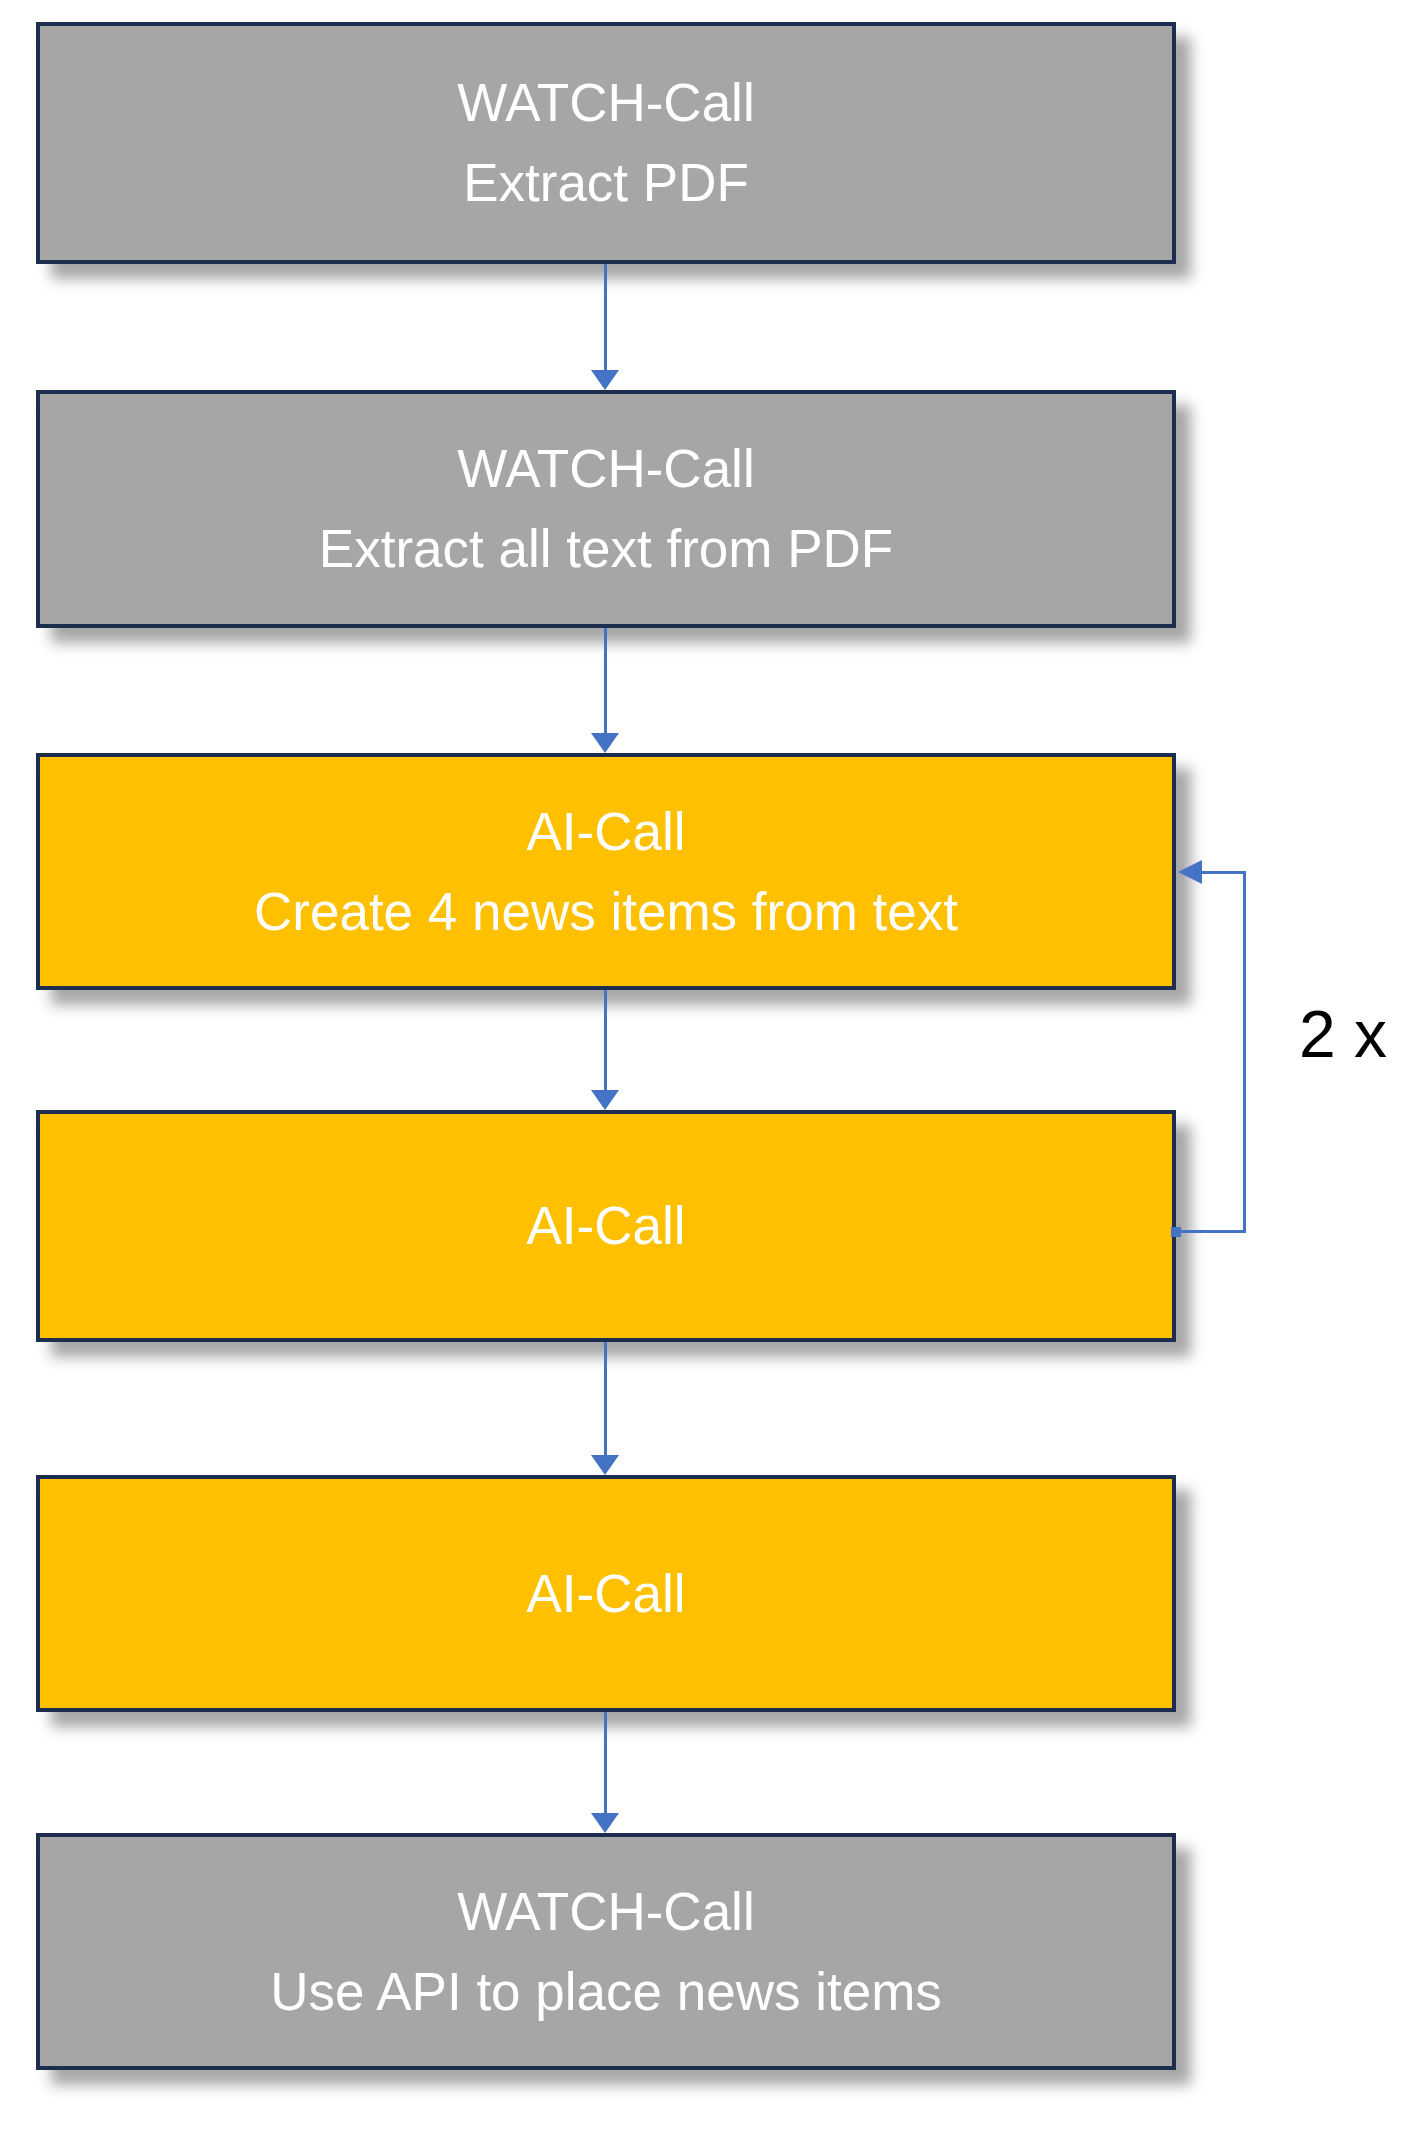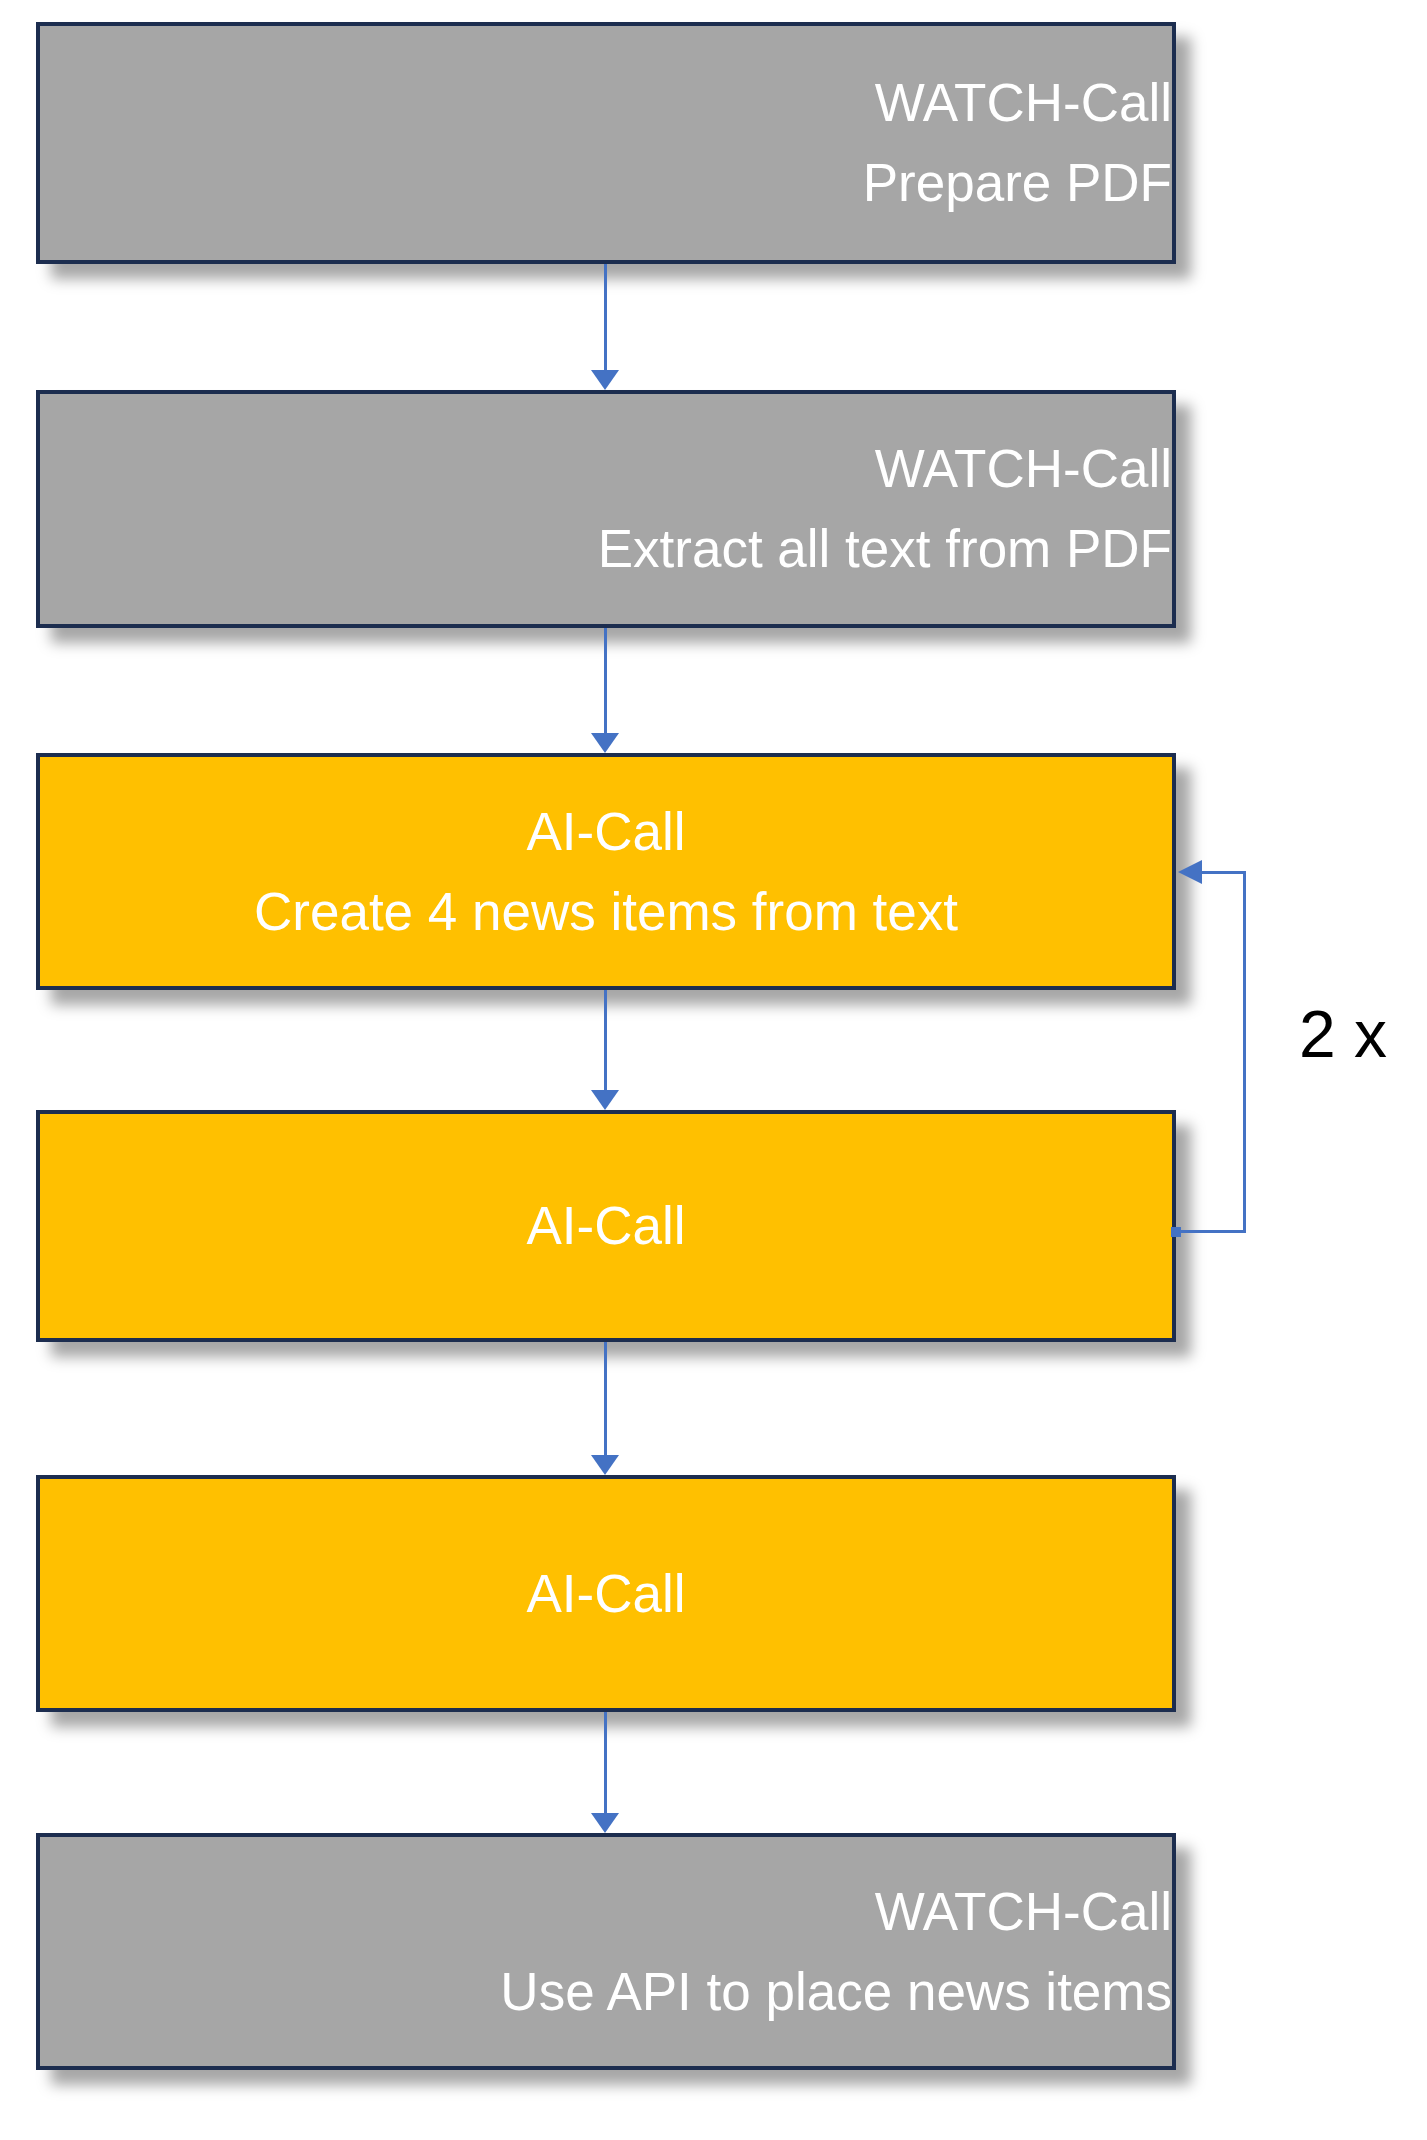--- a/index.html
+++ b/index.html
@@ -27,21 +27,21 @@
     box-sizing:border-box;
     border:4.5px solid var(--border);
     box-shadow:15px 15px 13px rgba(0,0,0,0.35);
     display:flex;flex-direction:column;
     justify-content:center;align-items:center;
     text-align:center;
     color:var(--text);
     font-size:53px;
   }
   .box .line{line-height:80px;white-space:nowrap;}
-  .watch{background:var(--watch-fill);align-items:flex-end;}
+  .watch{background:var(--watch-fill);}
   .ai{background:var(--ai-fill);}
   .b1{top:22px;height:242px;}
   .b2{top:390px;height:238px;}
   .b3{top:753px;height:237px;}
   .b4{top:1110px;height:232px;}
   .b5{top:1475px;height:237px;}
   .b6{top:1833px;height:237px;}
   
   .al{position:absolute;left:604px;width:3px;background:var(--arrow);}
   .al1{top:264px;height:106px;}
@@ -82,21 +82,21 @@
     white-space:nowrap;
   }
 </style>
 </head>
 <body>
 
 <div class="canvas">
 
   <div class="box watch b1">
     <div class="line">WATCH-Call</div>
-    <div class="line">Prepare PDF</div>
+    <div class="line">Extract PDF</div>
   </div>
 
   <div class="al al1"></div>
   <div class="ah ah1"></div>
 
   <div class="box watch b2">
     <div class="line">WATCH-Call</div>
     <div class="line">Extract all text from PDF</div>
   </div>
 

